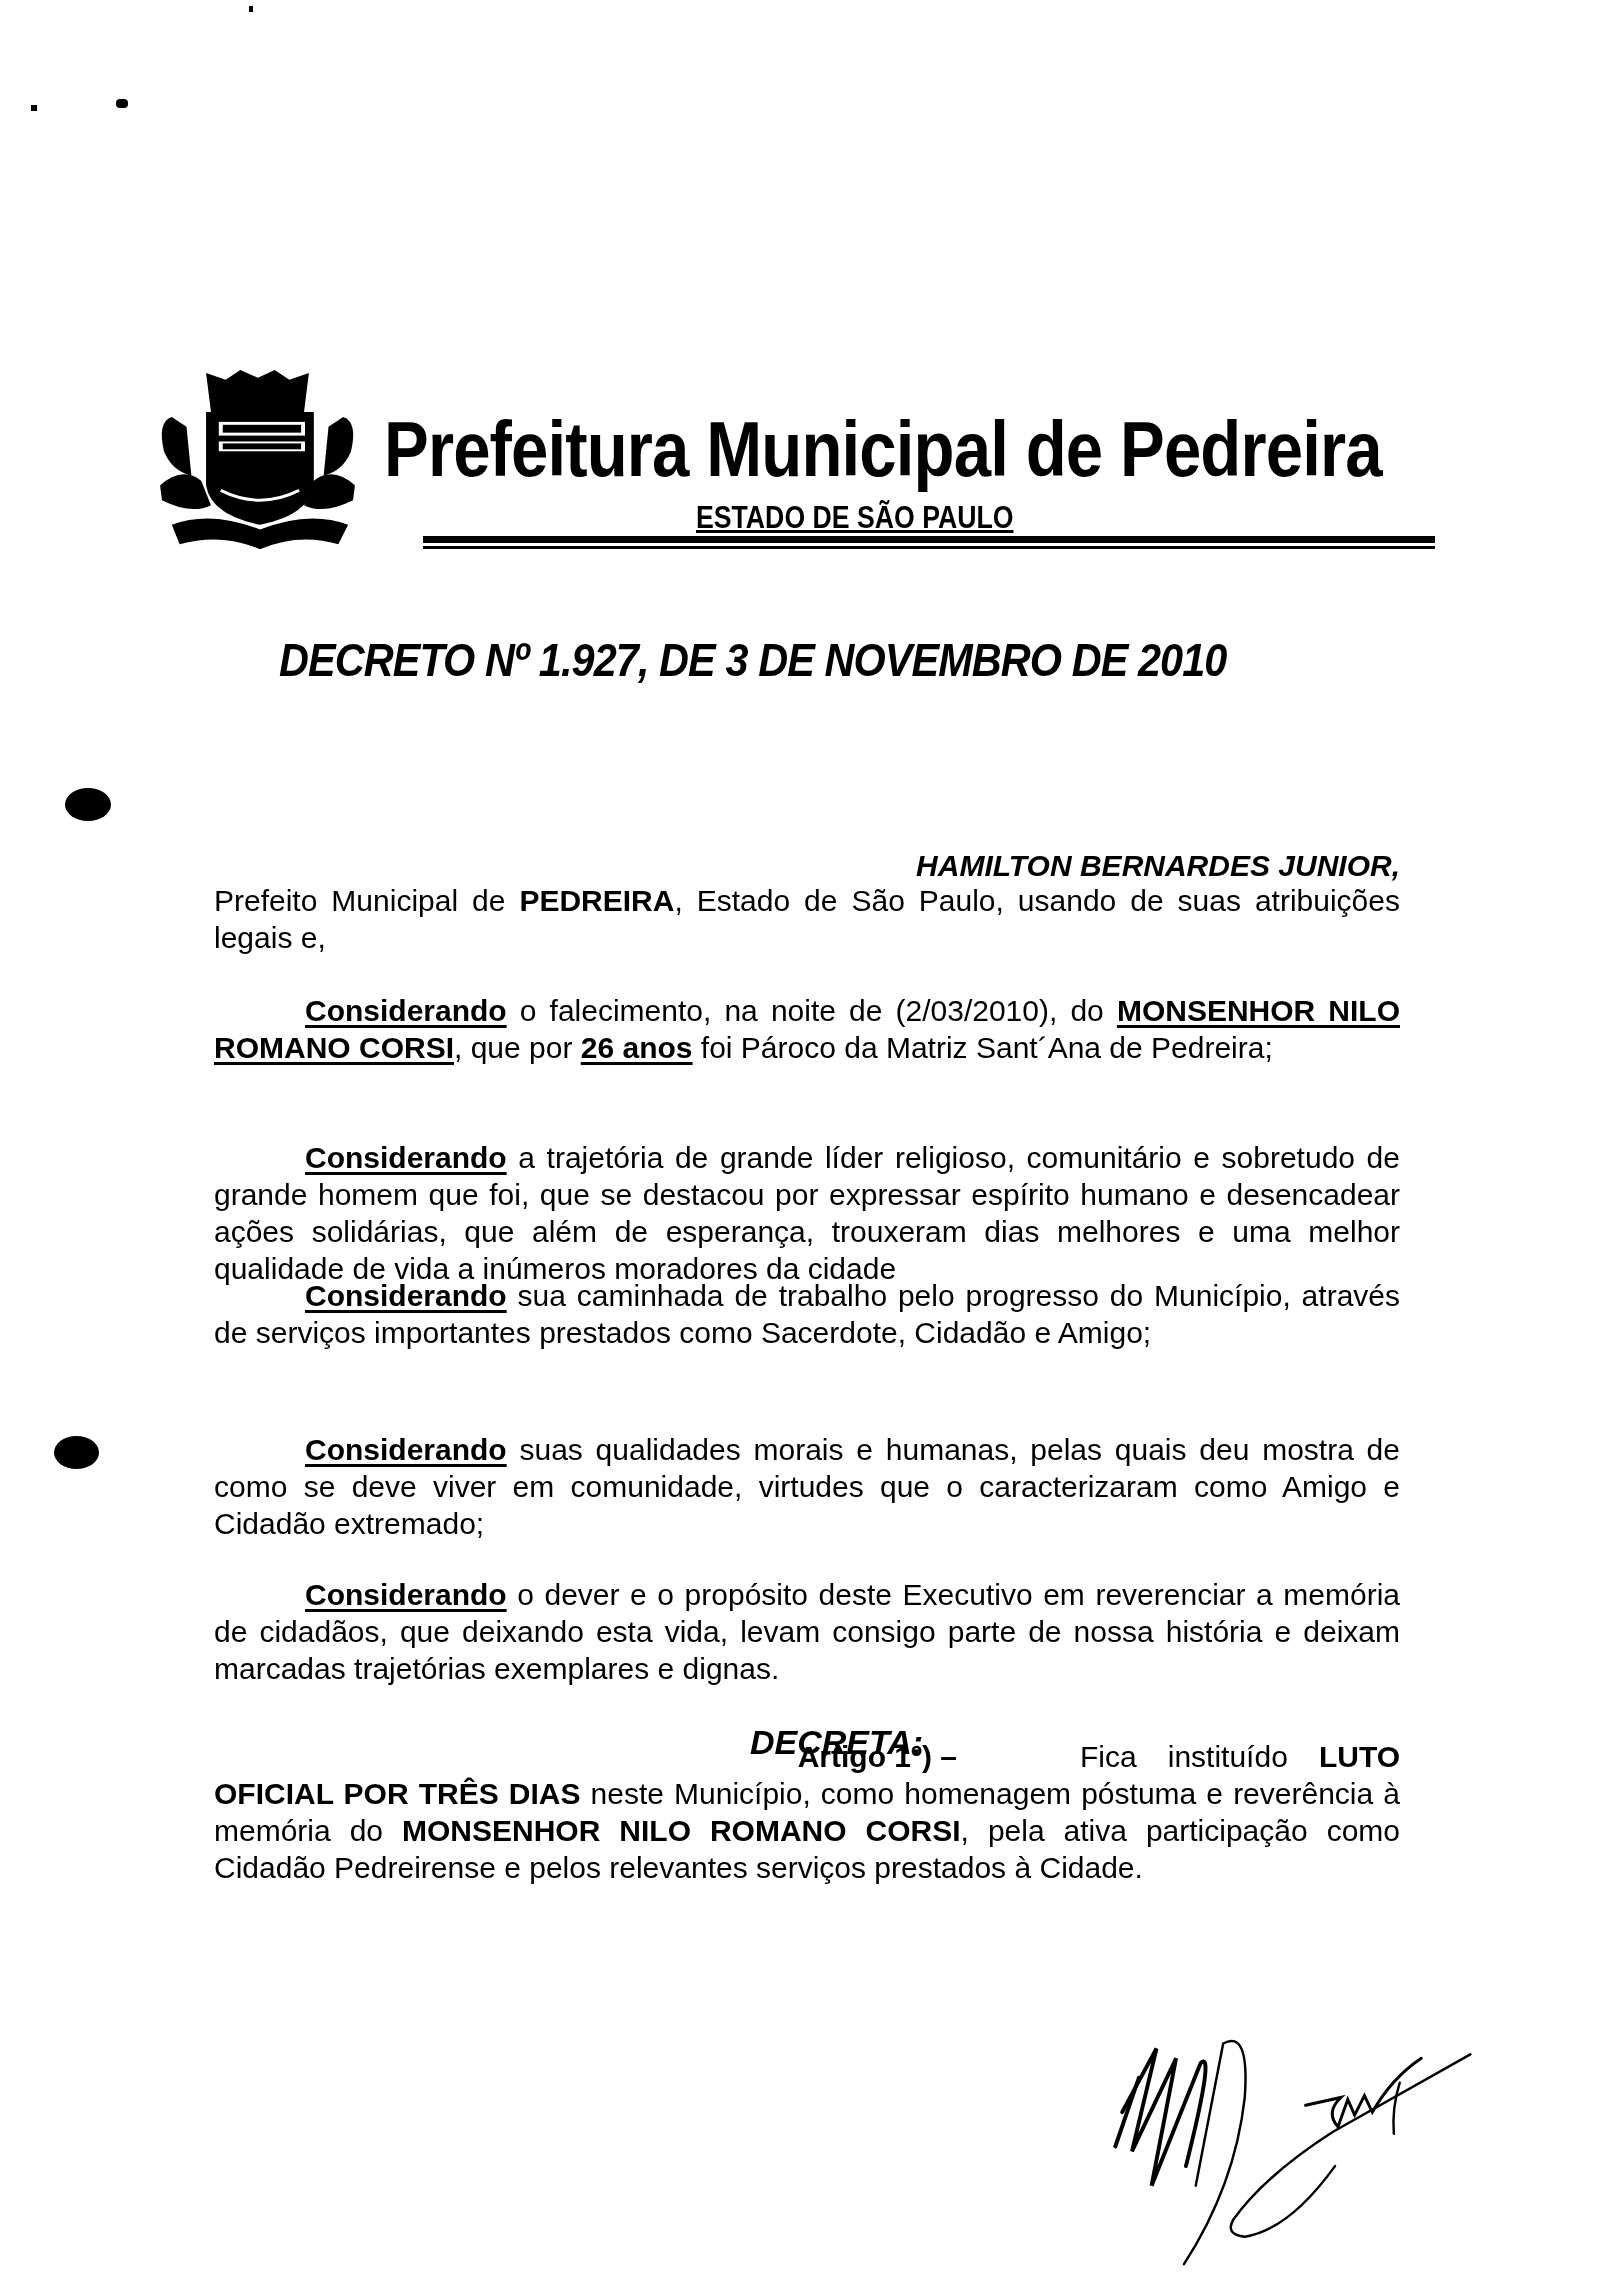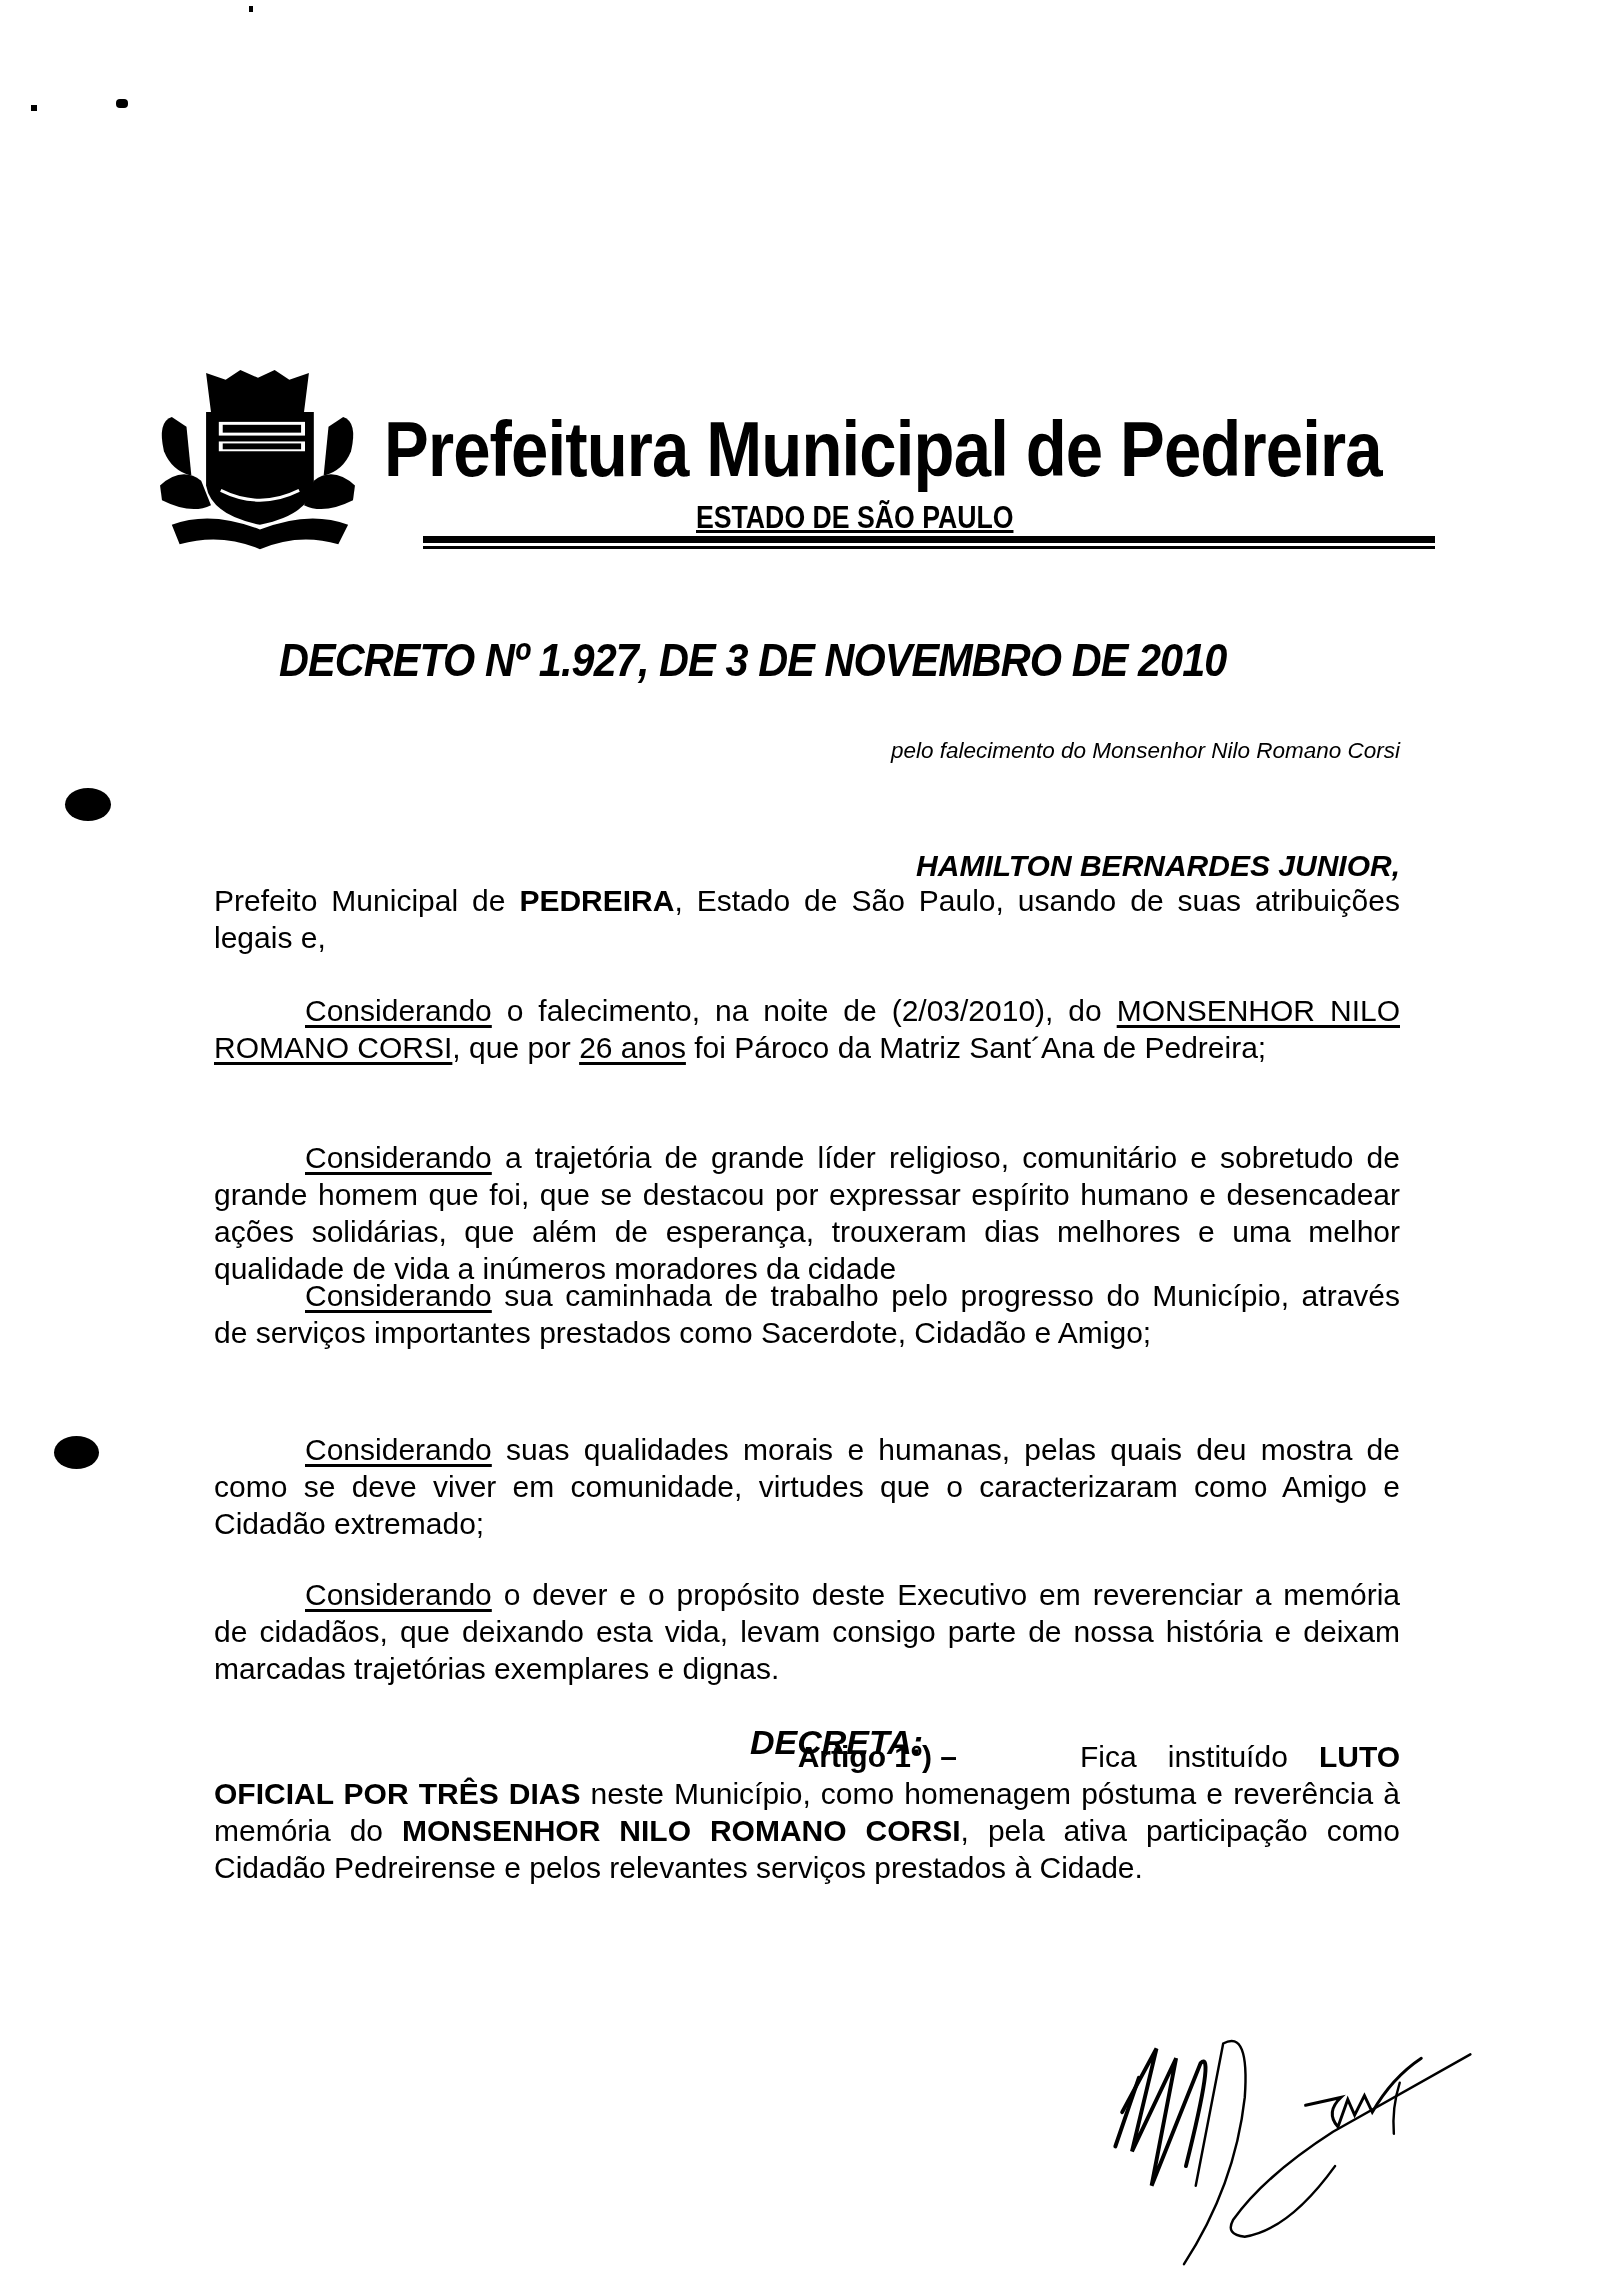--- a/index.html
+++ b/index.html
@@ -14,21 +14,21 @@
   #state-line { left:696px; top:502px; font-size:31px; font-weight:bold; text-decoration:underline;
                 transform:scaleX(0.86); transform-origin:left top; white-space:nowrap; line-height:1; }
   #rule-thick { left:423px; top:536px; width:1012px; height:6.9px; background:#000; }
   #rule-thin  { left:423px; top:546px; width:1012px; height:2.9px; background:#000; }
   #decree-title { left:279px; top:637px; font-size:46px; font-weight:bold; font-style:italic;
                   white-space:nowrap; transform:scaleX(0.9); transform-origin:left top; line-height:1; letter-spacing:-1px;}
   #summary { left:686px; top:737px; width:714px; text-align:right; font-style:italic; font-size:22.5px; line-height:27.4px; }
   .body-text { position:absolute; left:214px; width:1186px; font-size:30px; line-height:37px;
                text-align:justify; }
   .indent { display:inline-block; width:91px; }
-  .u { text-decoration:underline; text-decoration-thickness:2.9px; text-underline-offset:3.9px; font-weight:normal; }
+  .u { text-decoration:underline; text-decoration-thickness:2.9px; text-underline-offset:3.9px; font-weight:bold; }
   b { font-weight:bold; }
   #mayor { left:214px; top:849px; width:1186px; text-align:right; font-weight:bold; font-style:italic; font-size:30px; }
   #intro { top:882px; }
   #c1 { top:992px; }
   #c2 { top:1139px; }
   #c3 { top:1277px; }
   #c4 { top:1431px; }
   #c5 { top:1576px; }
   #decreta { left:750px; top:1723px; font-size:34px; font-weight:bold; font-style:italic; 
              text-decoration-thickness:2.9px; }
@@ -62,21 +62,20 @@
     <path d="M70 125 Q110 145 150 125" stroke="#fff" stroke-width="3" fill="none"></path>
   </svg>
 </div>
 <div id="org-title" class="abs">Prefeitura Municipal de Pedreira</div>
 <div id="state-line" class="abs">ESTADO DE SÃO PAULO</div>
 <div id="rule-thick" class="abs"></div>
 <div id="rule-thin" class="abs"></div>
 
 <div id="decree-title" class="abs">DECRETO Nº 1.927, DE 3 DE NOVEMBRO DE 2010</div>
 <div id="summary" class="abs">
-  <div>pelo falecimento do Monsenhor Nilo Romano Corsi</div>
 </div>
 
 <div id="mayor" class="abs">HAMILTON BERNARDES JUNIOR,</div>
 <div id="intro" class="body-text"><span>Prefeito Municipal de </span><b>PEDREIRA</b><span>, Estado de São Paulo, usando de suas atribuições legais e,</span></div>
 
 <div id="c1" class="body-text"><span class="indent"></span><span class="u">Considerando</span><span> o falecimento, na noite de (2/03/2010), do </span><span class="u">MONSENHOR NILO ROMANO CORSI</span><span>, que por </span><span class="u">26 anos</span><span> foi Pároco da Matriz Sant´Ana de Pedreira;</span></div>
 
 <div id="c2" class="body-text"><span class="indent"></span><span class="u">Considerando</span><span> a trajetória de grande líder religioso, comunitário e sobretudo de grande homem que foi, que se destacou por expressar espírito humano e desencadear ações solidárias, que além de esperança, trouxeram dias melhores e uma melhor qualidade de vida a inúmeros moradores da cidade</span></div>
 
 <div id="c3" class="body-text"><span class="indent"></span><span class="u">Considerando</span><span> sua caminhada de trabalho pelo progresso do Município, através de serviços importantes prestados como Sacerdote, Cidadão e Amigo;</span></div>

